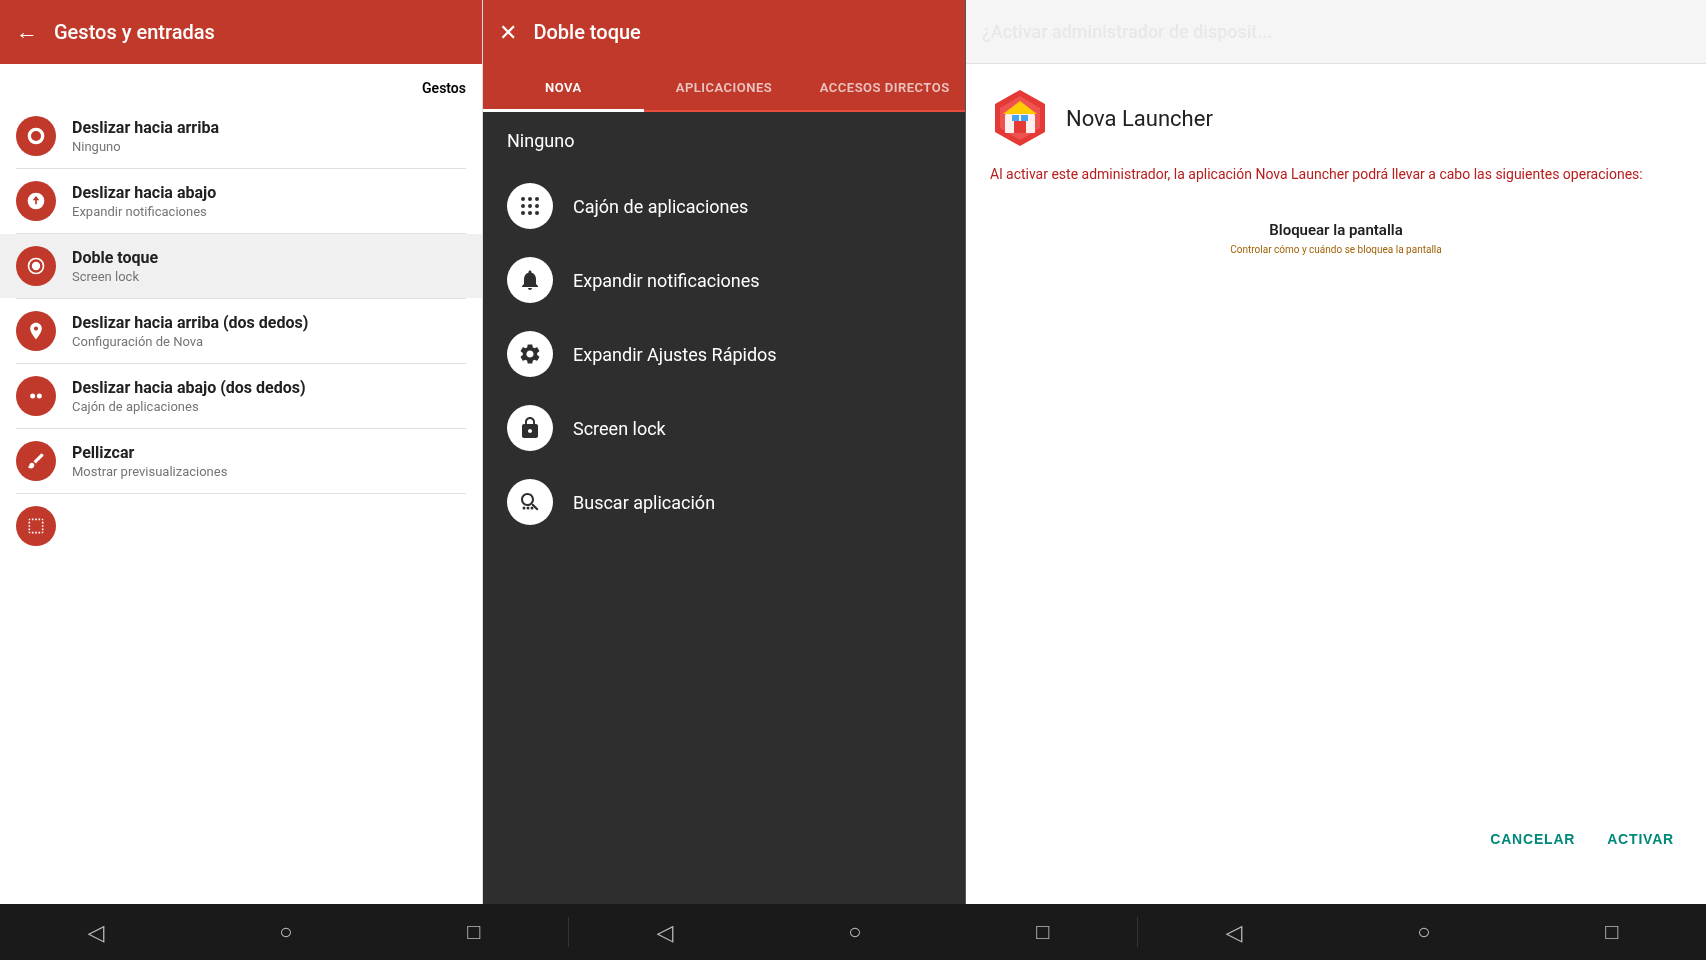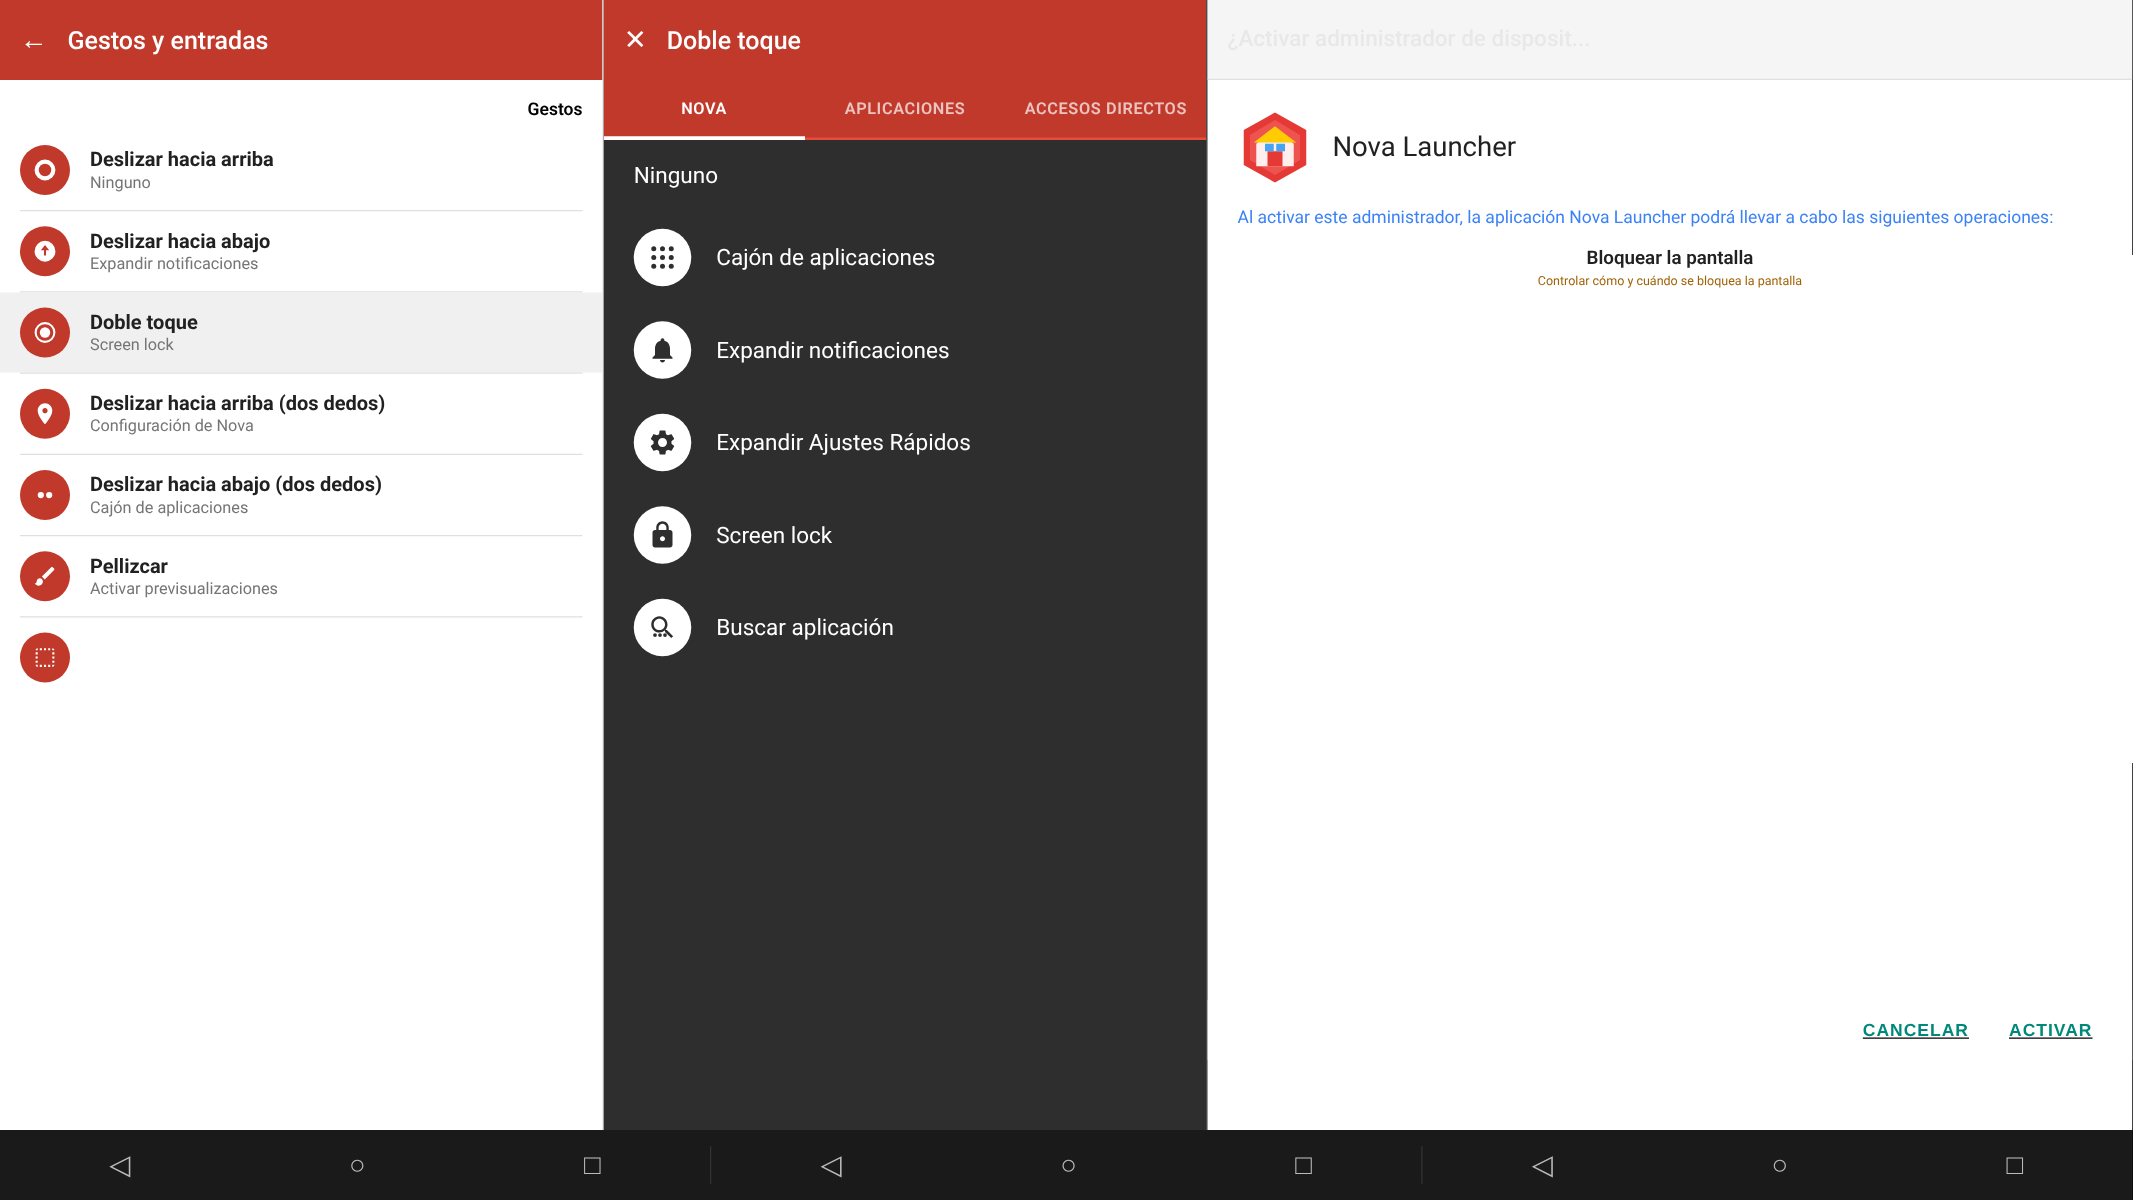--- a/index.html
+++ b/index.html
@@ -218,23 +218,23 @@
     }
 
     .nova-title {
       font-size: 22px;
       color: #212121;
       font-weight: 400;
     }
 
     .description-text {
       font-size: 14px;
-      color: #3b82f6;
+      color: #b91c1c;
       line-height: 1.5;
-      margin-bottom: 12px;
+      margin-bottom: 36px;
     }
 
     .permission-item {
       margin-bottom: 8px;
       text-align: center;
     }
     .permission-title {
       font-size: 15px;
       color: #212121;
       font-weight: 600;
@@ -360,21 +360,21 @@
       <div class="divider"></div>
 
       <div class="list-item">
         <div class="list-item-icon" style="background:#c0392b;">
           <svg width="20" height="20" viewBox="0 0 24 24" fill="white">
               <path d="M7 14c-1.66 0-3 1.34-3 3 0 1.31-1.16 2-2 2 .92 1.22 2.49 2 4 2 2.21 0 4-1.79 4-4 0-1.66-1.34-3-3-3zm13.71-9.37l-1.34-1.34a1 1 0 00-1.41 0L9 12.25 11.75 15l8.96-8.96a1 1 0 000-1.41z"></path>
             </svg>
         </div>
         <div class="list-item-text">
           <div class="list-item-title">Pellizcar</div>
-          <div class="list-item-subtitle">Activar previsualizaciones</div>
+          <div class="list-item-subtitle">Mostrar previsualizaciones</div>
         </div>
       </div>
       <div class="divider"></div>
 
       <div class="list-item">
         <div class="list-item-icon" style="background:#c0392b;">
           <svg width="20" height="20" viewBox="0 0 24 24" fill="white">
               <path d="M3 5h2V3c-1.1 0-2 .9-2 2zm0 8h2v-2H3v2zm4 8h2v-2H7v2zM3 9h2V7H3v2zm10-6h-2v2h2V3zm6 0v2h2c0-1.1-.9-2-2-2zM5 21v-2H3c0 1.1.9 2 2 2zm-2-4h2v-2H3v2zM9 3H7v2h2V3zm2 18h2v-2h-2v2zm8-8h2v-2h-2v2zm0 8c1.1 0 2-.9 2-2h-2v2zm0-12h2V7h-2v2zm0 8h2v-2h-2v2zm-4 4h2v-2h-2v2zm0-16h2V3h-2v2z"></path>
             </svg>
         </div>
@@ -486,21 +486,21 @@
       </div>
 
       <div class="description-text">Al activar este administrador, la aplicación Nova Launcher podrá llevar a cabo las siguientes operaciones:</div>
 
       <div class="permission-item">
         <div class="permission-title">Bloquear la pantalla</div>
         <div class="permission-desc">Controlar cómo y cuándo se bloquea la pantalla</div>
       </div>
     </div>
 
-    <div style="position:absolute; bottom:56px; left:0; right:0; display:flex; justify-content:flex-end; padding:16px 32px; gap:32px; background:#fff;text-decoration:underline;">
+    <div style="position:absolute; bottom:41px; left:0; right:0; display:flex; justify-content:flex-end; padding:16px 32px; gap:32px; background:#fff;">
       <button style="background:none;border:none;font-size:14px;font-weight:700;letter-spacing:0.8px;color:#00897b;cursor:pointer;text-transform:uppercase;">CANCELAR</button>
       <button style="background:none;border:none;font-size:14px;font-weight:700;letter-spacing:0.8px;color:#00897b;cursor:pointer;text-transform:uppercase;">ACTIVAR</button>
     </div>
   </div>
 
 </div>
 
 <div class="nav-bar">
   <div class="nav-section">
     <span class="nav-btn">◁</span>

